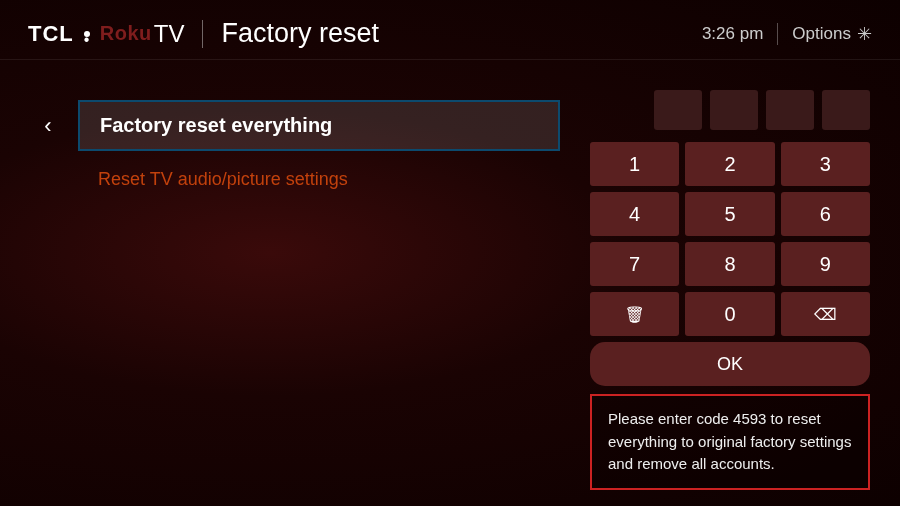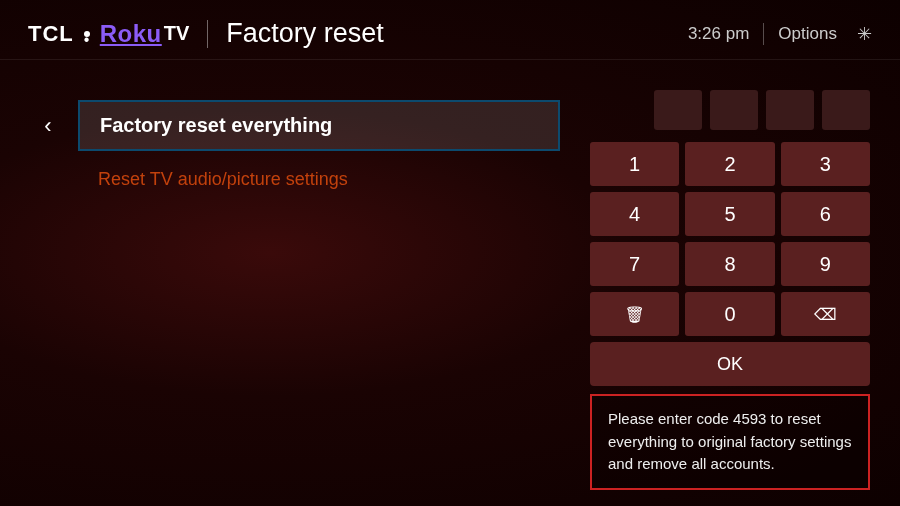--- a/index.html
+++ b/index.html
@@ -39,30 +39,29 @@
     .logo-dot {
       width: 6px;
       height: 6px;
       background: #fff;
       border-radius: 50%;
       display: inline-block;
       margin: 0 4px;
     }
 
     .logo-roku {
-      font-size: 24px;
-      font-weight: 700;
-      color: #8b5cf6;
-      letter-spacing: 0.5px;
-      text-decoration: underline;
-    }
-
-    .logo-tv {
       font-size: 20px;
       font-weight: 700;
+      color: #7f1d1d;
+      letter-spacing: 0.5px;
+    }
+
+    .logo-tv {
+      font-size: 24px;
+      font-weight: 400;
       color: #fff;
       margin-left: 2px;
     }
 
     .header-divider {
       width: 1px;
       height: 28px;
       background: rgba(255,255,255,0.4);
       margin: 0 18px;
     }
@@ -87,21 +86,21 @@
 
     .header-divider2 {
       width: 1px;
       height: 22px;
       background: rgba(255,255,255,0.3);
     }
 
     .options-btn {
       display: flex;
       align-items: center;
-      gap: 20px;
+      gap: 6px;
       font-size: 17px;
       color: #ccc;
       cursor: pointer;
     }
 
     .asterisk-icon {
       font-size: 18px;
       color: #ccc;
     }
 
@@ -206,21 +205,21 @@
 
     .ok-btn {
       height: 44px;
       background: #5a2020;
       color: #fff;
       font-size: 18px;
       font-weight: 500;
       display: flex;
       align-items: center;
       justify-content: center;
-      border-radius: 4px;
+      border-radius: 15px;
       cursor: pointer;
       grid-column: 1 / -1;
       border: none;
     }
 
     
     .info-box {
       border: 2px solid #cc2222;
       padding: 12px 16px;
       font-size: 15px;

